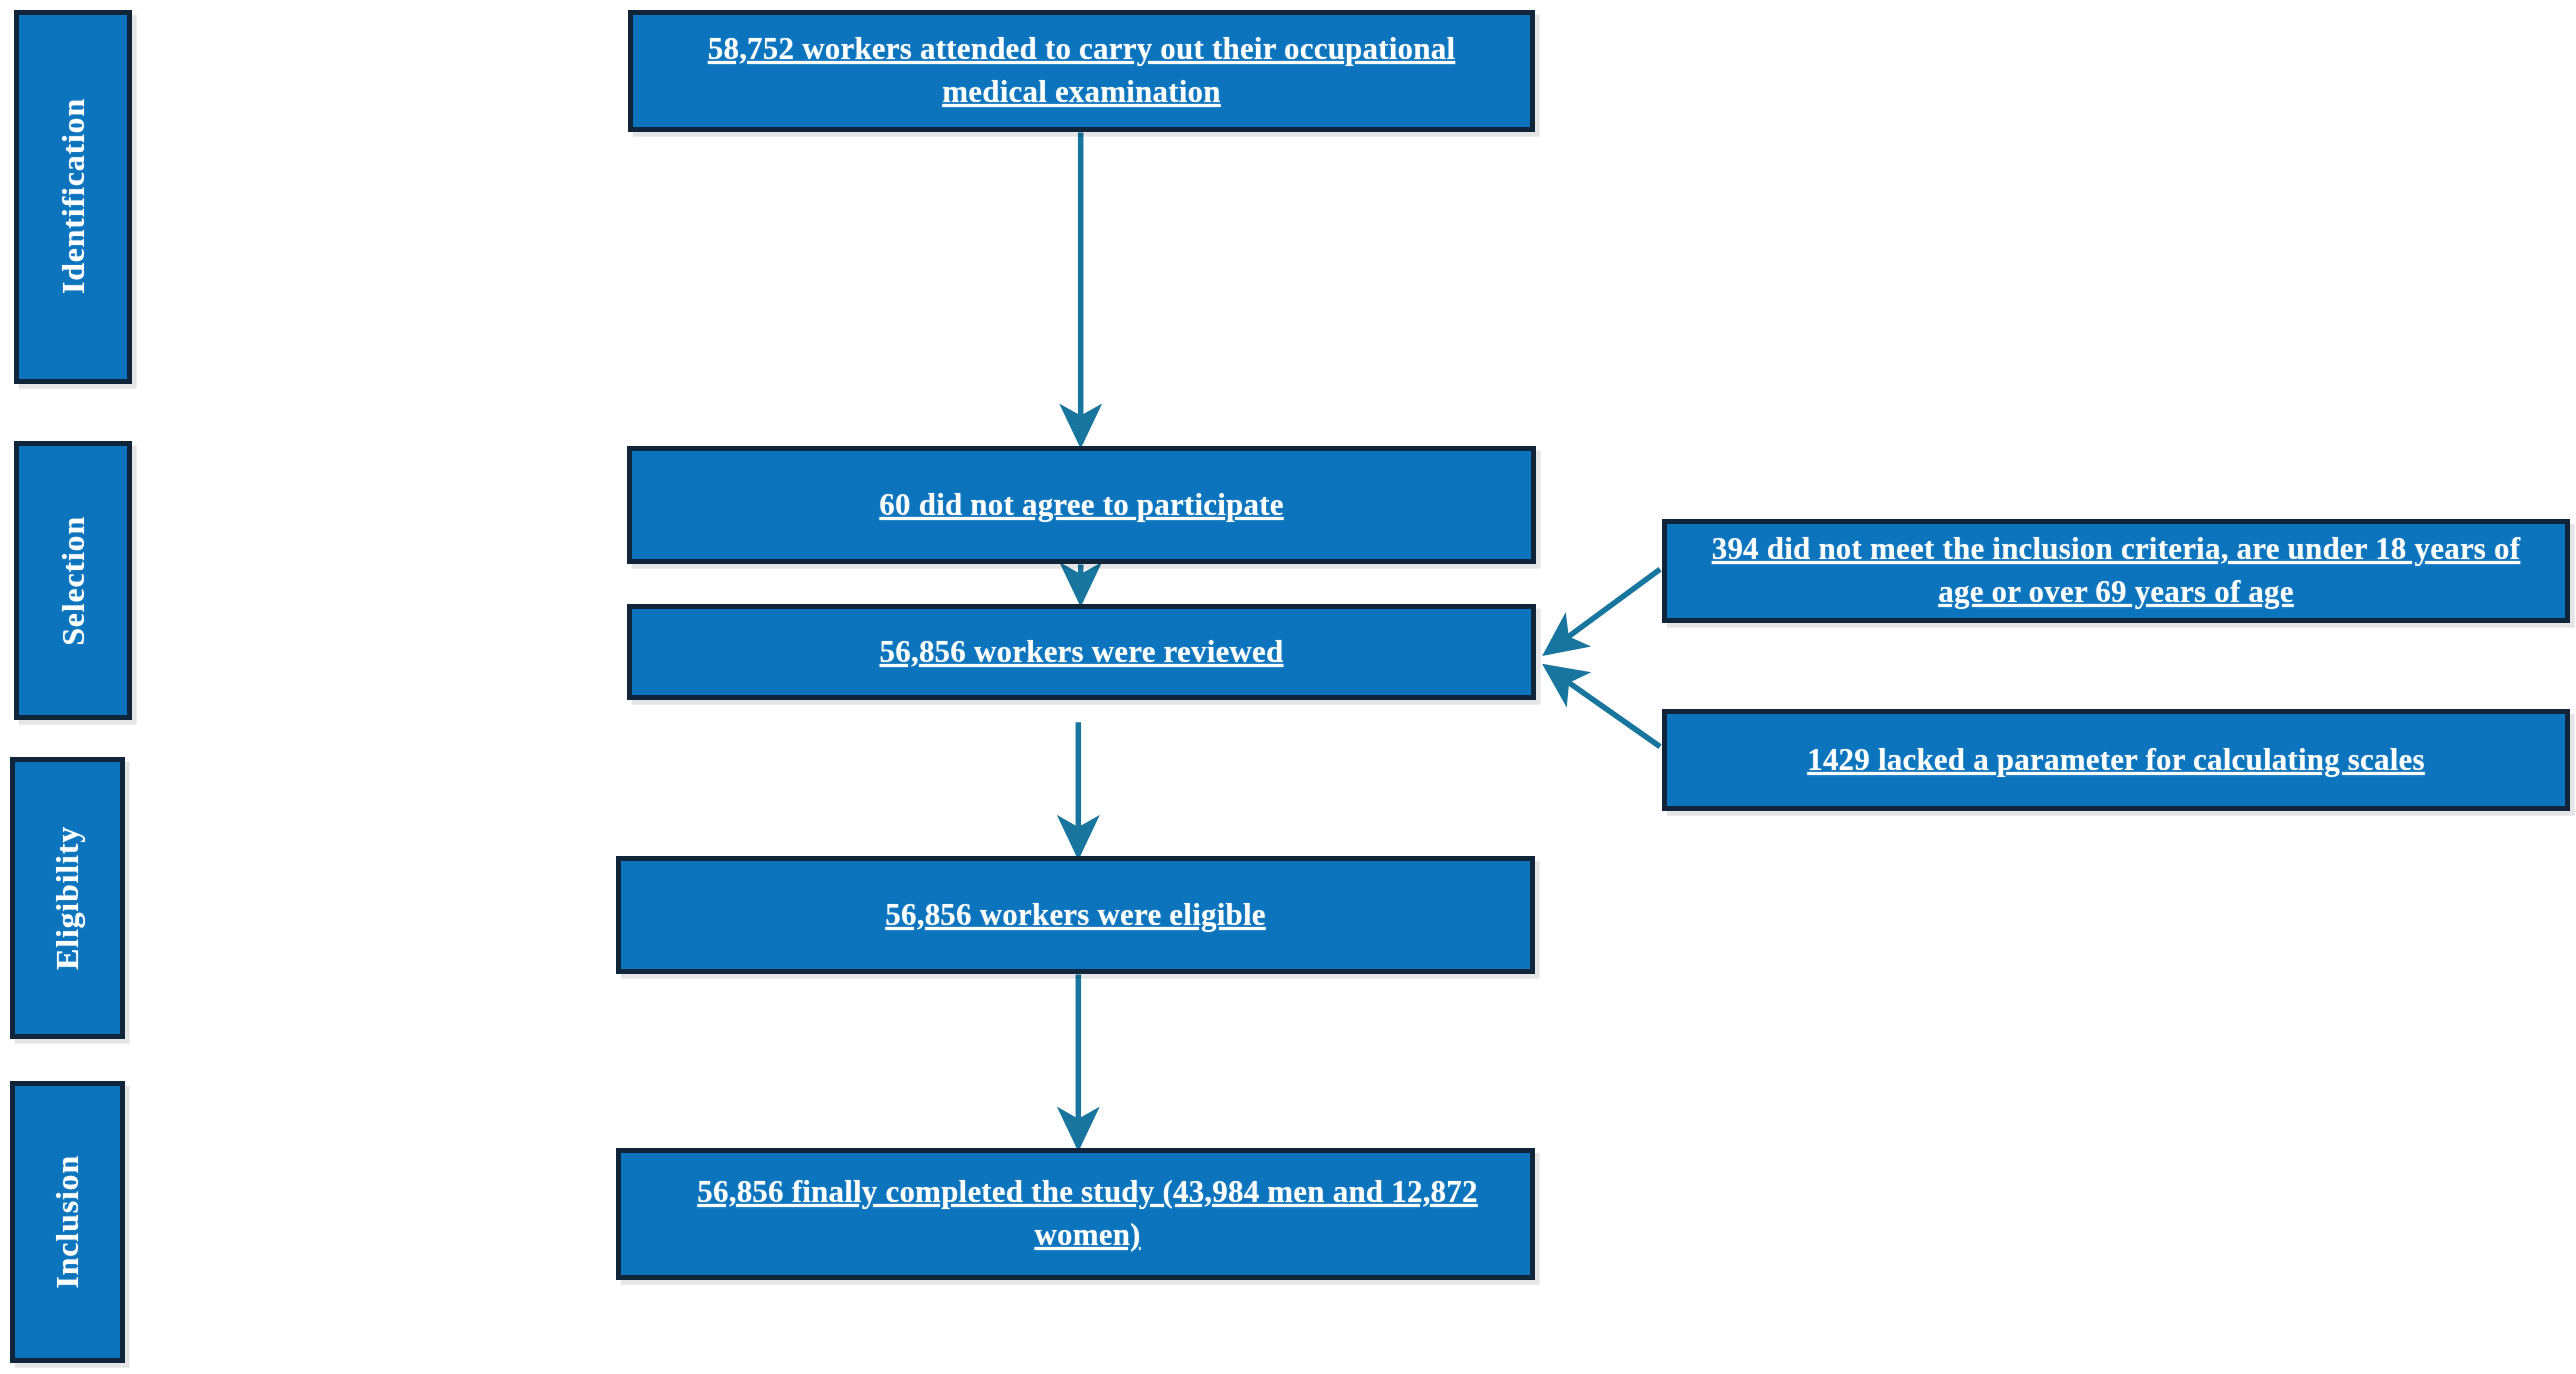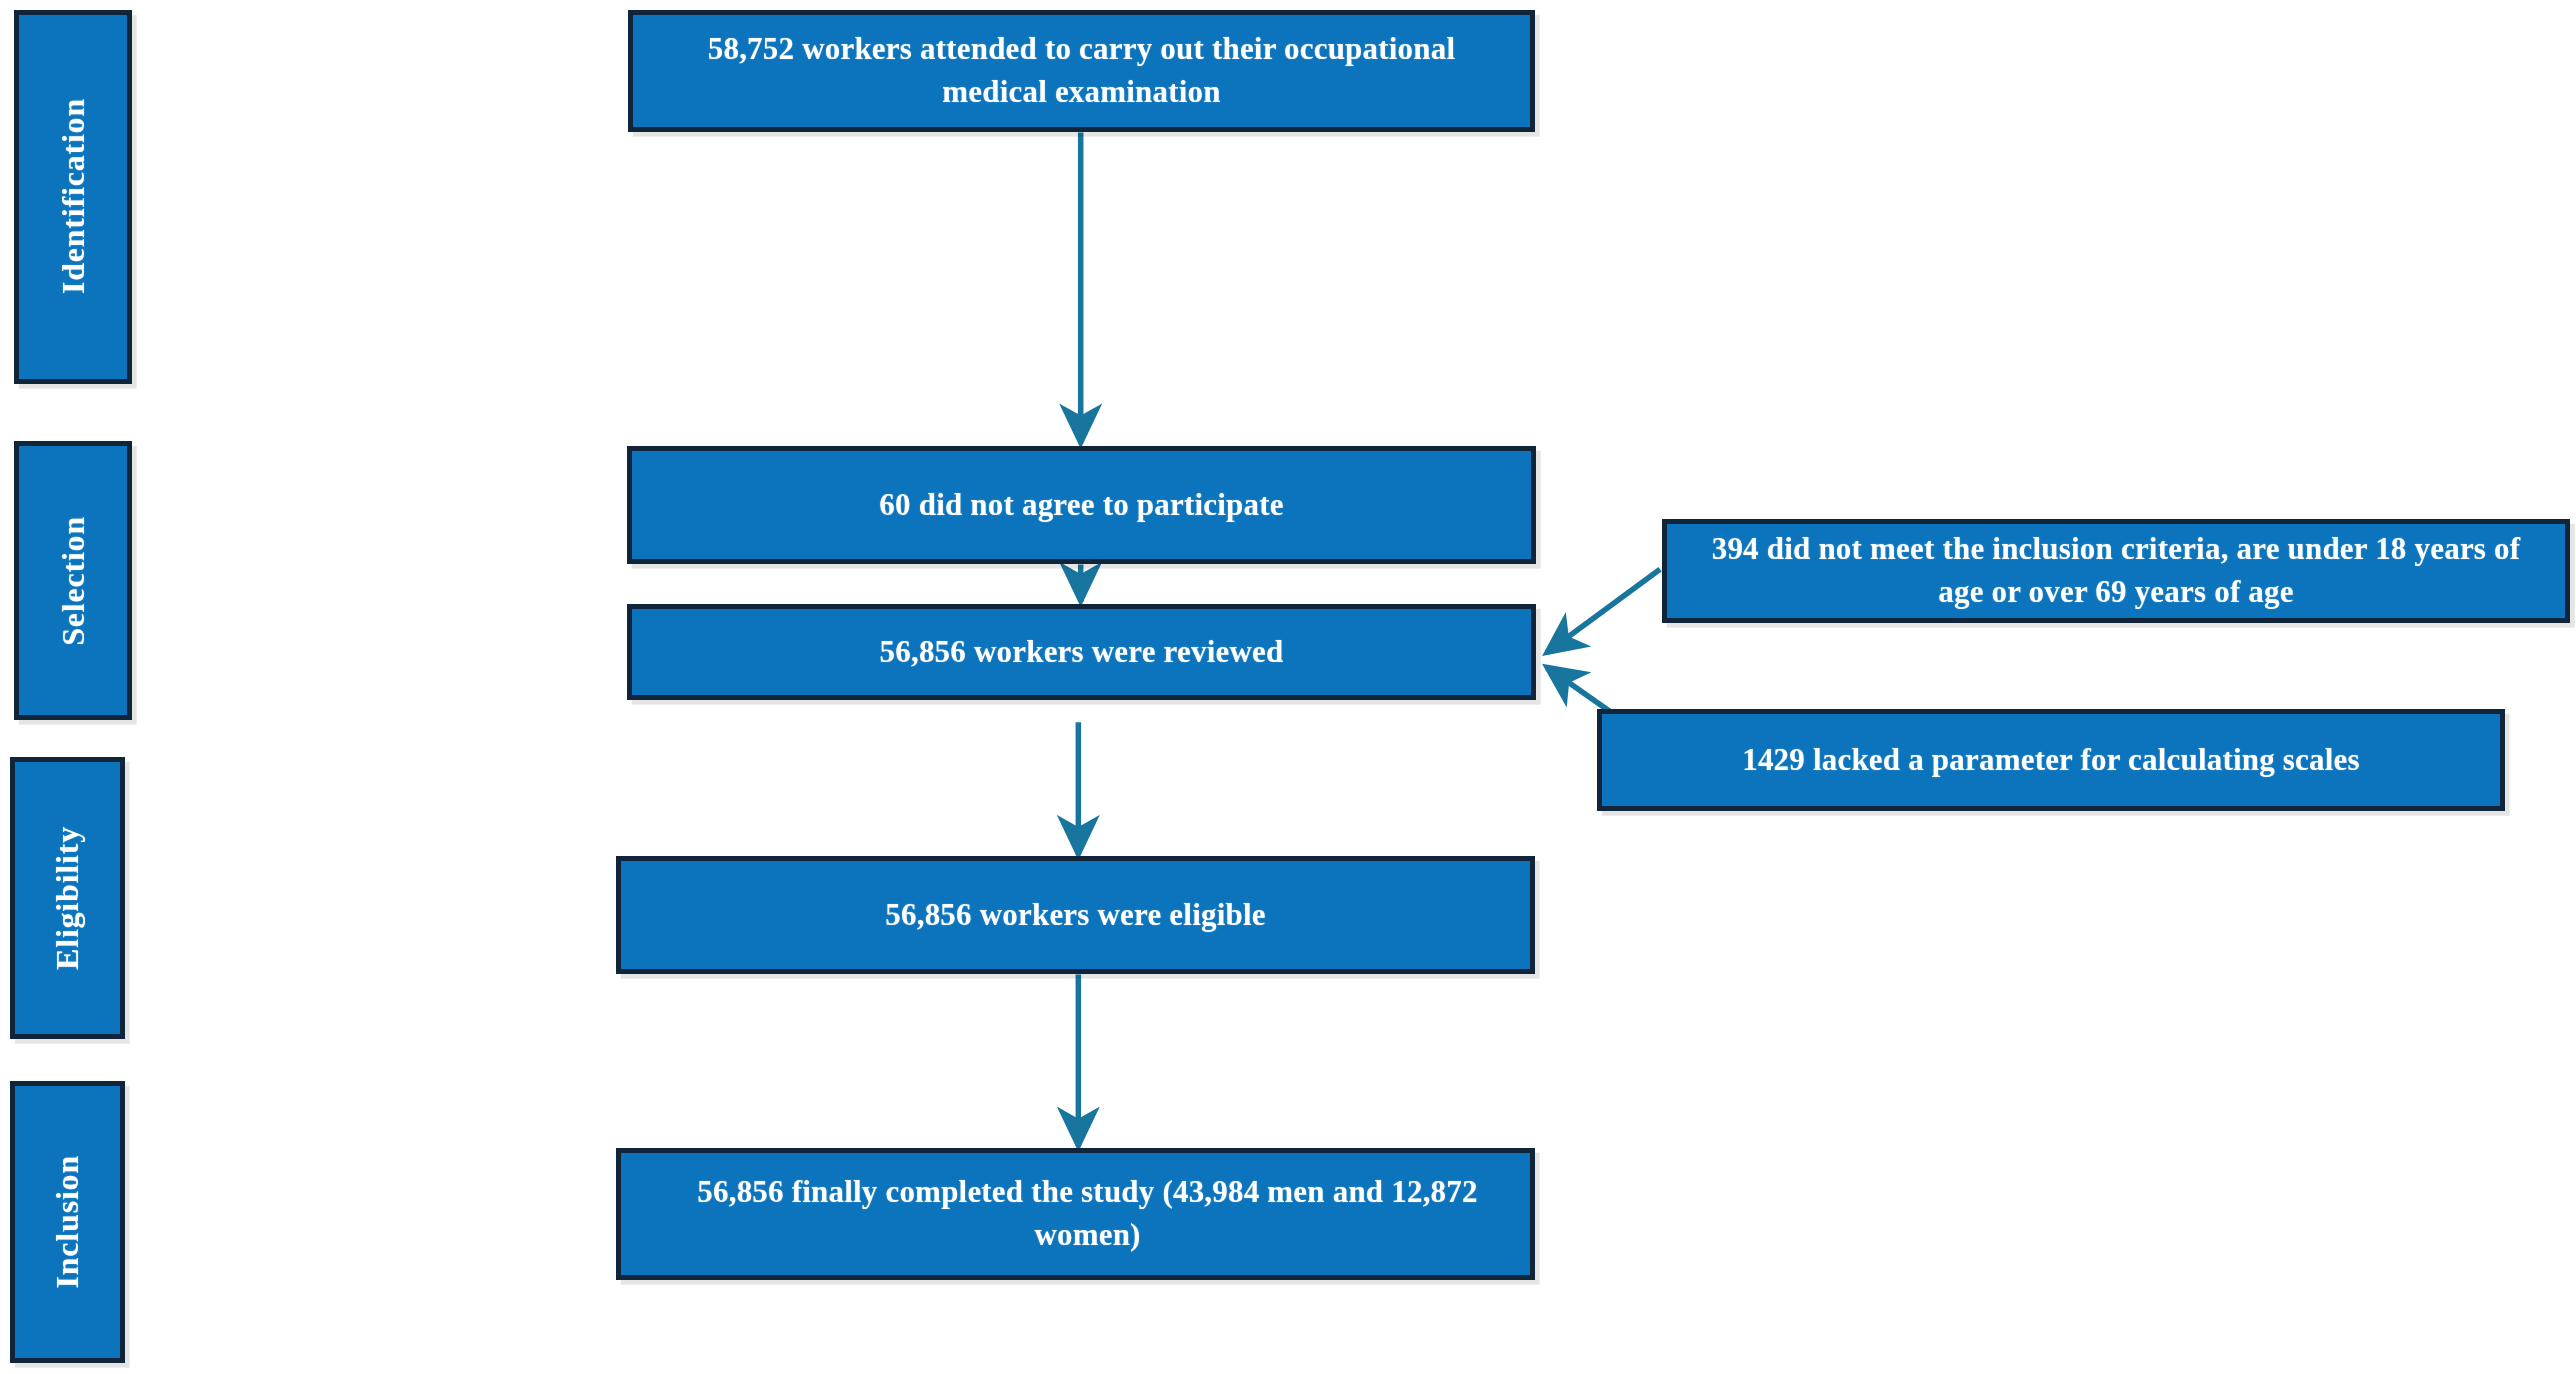--- a/index.html
+++ b/index.html
@@ -25,20 +25,21 @@
     border: 5.5px solid #10243a;
     box-shadow: 4.7px 4.7px 0 rgba(0,0,0,0.10);
     display: flex;
     align-items: center;
     justify-content: center;
     text-align: center;
     color: #ffffff;
     font-weight: bold;
     letter-spacing: 0.2px;
     text-shadow: 0 0 1.6px rgba(255,255,255,0.35);
+    text-decoration: underline;
   }
 
   .node .txt {
     display: block;
     padding: 0 20.5px;
     line-height: 1.38;
     font-size: 31px;
   }
 
   
@@ -131,18 +132,18 @@
   </div>
 
   <div class="node" style="left:616px; top:1148px; width:919px; height:132px;padding-left:24px;">
     <span class="txt">56,856 finally completed the study (43,984 men and 12,872 women)</span>
   </div>
 
   <div class="node" style="left:1662px; top:519px; width:908px; height:104px;">
     <span class="txt">394 did not meet the inclusion criteria, are under 18 years of age or over 69 years of age</span>
   </div>
 
-  <div class="node" style="left:1597px; top:709px; width:908px; height:102px;">
+  <div class="node" style="left:1662px; top:709px; width:908px; height:102px;">
     <span class="txt">1429 lacked a parameter for calculating scales</span>
   </div>
 
 </div>
 
 
 </body></html>

